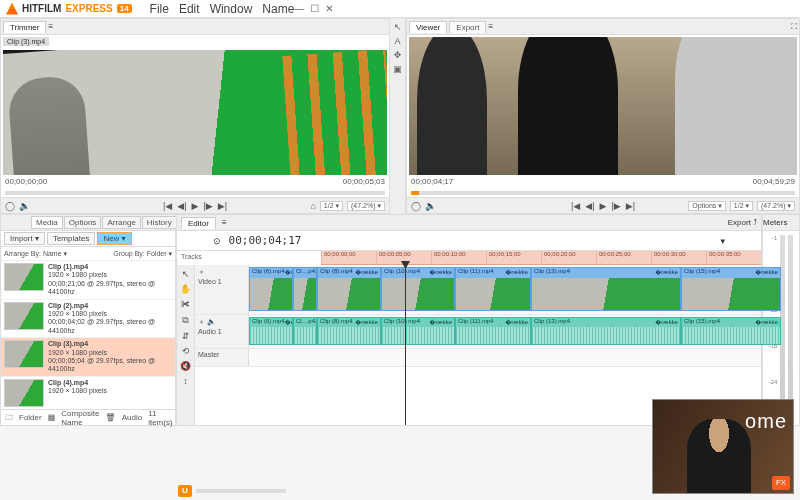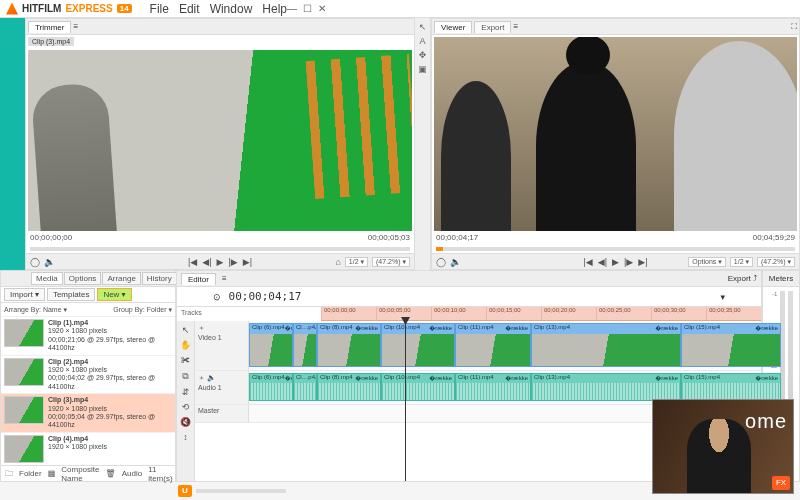--- a/index.html
+++ b/index.html
@@ -5,21 +5,21 @@
   * { box-sizing: border-box; margin: 0; padding: 0; font-family: "Segoe UI", Arial, sans-serif; }
   body { width: 800px; height: 500px; background: #f5f5f5; overflow: hidden; font-size: 10px; color: #333; }
   .titlebar { height: 18px; background: #fff; display: flex; align-items: center; padding: 0 6px; border-bottom: 1px solid #ddd; }
   .logo { display: flex; align-items: center; gap: 4px; font-weight: bold; font-size: 10px; }
   .logo-mark { width: 12px; height: 12px; background: linear-gradient(135deg,#ff8a00,#ff5500); clip-path: polygon(50% 0,100% 100%,0 100%); }
   .logo-badge { background:#ff8a00; color:#fff; padding:0 3px; border-radius:2px; font-size:8px; }
   .menu { display: flex; gap: 10px; margin-left: 18px; font-size: 12px; color:#444; }
   .menu span { cursor: pointer; }
   .title-center { flex: 1; text-align: center; font-size: 9px; color:#555; }
   .winbtns { display:flex; gap:6px; font-size:10px; color:#666; }
-  .main { display:flex; height:252px; background:#14b8a6;padding-left:25px; }
+  .main { display:flex; height:196px; background:#ef4444; }
   .panel { display:flex; flex-direction:column; border:1px solid #ddd; background:#fff; }
   .panel-tabs { height:16px; display:flex; align-items:center; gap:2px; background:#eee; border-bottom:1px solid #ddd; padding:0 2px; font-size:8px; }
   .tab { padding:1px 6px; background:#f9f9f9; border:1px solid #ccc; border-bottom:none; color:#555; }
   .tab.active { background:#fff; color:#222; }
   .viewer-body { flex:1; background:#1a1a1a; margin:2px; position:relative; overflow:hidden; }
   .tc-row { height:12px; background:#fff; display:flex; justify-content:space-between; padding:0 4px; font-size:8px; color:#555; }
   .scrub { height:4px; background:#ddd; margin:2px 4px; position:relative; }
   .scrub-fill { height:100%; background:#ff8a00; }
   .transport { height:16px; background:#eee; border-top:1px solid #ddd; display:flex; align-items:center; justify-content:center; gap:5px; font-size:9px; color:#555; position:relative; }
   .transport .left-tools { position:absolute; left:4px; display:flex; gap:4px; }
@@ -42,21 +42,21 @@
   .p2::after { content:""; position:absolute; top:-26px; left:30px; width:44px; height:40px; background:#111; border-radius:50%; }
   .p3 { right:-2%; width:130px; height:190px; background:#c7c7c7; }
 
   .bottom { display:flex; height:212px; }
   .media-panel { width:176px; display:flex; flex-direction:column; border:1px solid #ddd; background:#fff; }
   .media-tabs { height:16px; background:#eee; display:flex; align-items:center; font-size:8px; gap:1px; padding:0 2px; border-bottom:1px solid #ddd; }
   .mtab { padding:1px 4px; background:#f5f5f5; border:1px solid #ccc; color:#555; }
   .mtab.active { background:#fff;margin-left:28px; }
   .media-actions { height:16px; display:flex; align-items:center; gap:2px; padding:0 3px; border-bottom:1px solid #ddd; font-size:8px; }
   .pill { padding:1px 5px; border:1px solid #ccc; background:#f8f8f8; color:#444; }
-  .pill.orange { background:#bef264; border-color:#f0a94e; }
+  .pill.orange { background:#7dd3fc; border-color:#f0a94e; }
   .search-row { height:14px; padding:1px 3px; border-bottom:1px solid #eee; }
   .search-row input { width:100%; height:12px; border:1px solid #ddd; font-size:7px; padding:0 3px; color:#888; }
   .arrange-row { height:14px; display:flex; justify-content:space-between; padding:0 3px; font-size:7px; color:#555; border-bottom:1px solid #eee; align-items:center; }
   .media-list { flex:1; overflow:hidden; }
   .clip-row { display:flex; gap:4px; padding:2px 3px; border-bottom:1px solid #f0f0f0; }
   .clip-row.sel { background:#ffd3c0; }
   .thumb { width:40px; height:28px; background:linear-gradient(120deg,#b8b8b0 0 55%,#2fa83a 55%); border:1px solid #ccc; flex-shrink:0; }
   .clip-meta { font-size:7px; line-height:1.2; color:#444; }
   .clip-meta .name { font-weight:600; }
   .media-footer { height:16px; border-top:1px solid #ddd; display:flex; align-items:center; gap:6px; padding:0 4px; font-size:8px; color:#555; }
@@ -80,21 +80,21 @@
   .aclip { position:absolute; top:2px; height:28px; border:1px solid #3fb8a3; background:#a6e4d8; }
   .aclip .label { position:absolute; top:0; left:0; right:0; height:9px; background:#6fd0bf; font-size:6px; color:#0a4a3e; padding:0 2px; white-space:nowrap; overflow:hidden; display:flex; justify-content:space-between; }
   .aclip .wave { position:absolute; top:9px; bottom:0; left:0; right:0; background:repeating-linear-gradient(90deg,#4fb8a3 0 1px,#a6e4d8 1px 3px); opacity:.7; }
   .video-track { height:50px; }
   .audio-track { height:34px; }
   .master-track { height:18px; }
   .playhead { position:absolute; top:0; bottom:0; width:1px; background:#333; left:210px; z-index:5; }
   .playhead::before { content:""; position:absolute; top:-4px; left:-4px; width:9px; height:8px; background:#333; clip-path:polygon(0 0,100% 0,50% 100%); }
 
   .meters { width:38px; border:1px solid #ddd; background:#fff; display:flex; flex-direction:column; }
-  .meters-head { height:16px; background:#eee; border-bottom:1px solid #ddd; font-size:8px; text-align:center; line-height:16px; }
+  .meters-head { height:16px; background:#eee; border-bottom:1px solid #ddd; font-size:8px; line-height:16px; }
   .meters-body { flex:1; display:flex; justify-content:center; gap:3px; padding:4px 0; font-size:6px; color:#888; }
   .meter-scale { display:flex; flex-direction:column; justify-content:space-between; text-align:right; }
   .meter-bar { width:5px; background:linear-gradient(#ddd,#ccc); }
 
   .pip { position:absolute; right:6px; bottom:6px; width:142px; height:95px; background:linear-gradient(120deg,#3b2618,#6b4a30); border:1px solid #888; z-index:50; overflow:hidden; }
   .pip .badge { position:absolute; right:3px; bottom:3px; width:18px; height:14px; background:#ff5a1f; color:#fff; font-size:8px; text-align:center; line-height:14px; border-radius:2px; }
   .pip .ptxt { position:absolute; right:6px; top:10px; font-size:20px; color:#fff; font-weight:300; letter-spacing:1px; }
   .pip .pperson { position:absolute; left:34px; bottom:0; width:64px; height:74px; background:radial-gradient(ellipse at 50% 20%,#caa27b 0 22%,#1a1a1a 22% 100%); border-radius:40% 40% 0 0; }
 
   .ubar { position:absolute; left:178px; bottom:2px; height:14px; display:flex; align-items:center; gap:4px; font-size:8px; z-index:40; }
@@ -108,21 +108,21 @@
   <div class="logo">
     <span class="logo-mark"></span>
     <span>HITFILM</span>
     <span style="color:#ff8a00">EXPRESS</span>
     <span class="logo-badge">14</span>
   </div>
   <div class="menu">
     <span class="icon">File</span>
     <span class="icon">Edit</span>
     <span class="icon">Window</span>
-    <span class="icon">Help</span>
+    <span class="icon">Name</span>
   </div>
   <div class="winbtns">
     <span class="icon">—</span>
     <span class="icon">☐</span>
     <span class="icon">✕</span>
   </div>
 </div>
 
 <div class="main">
 

